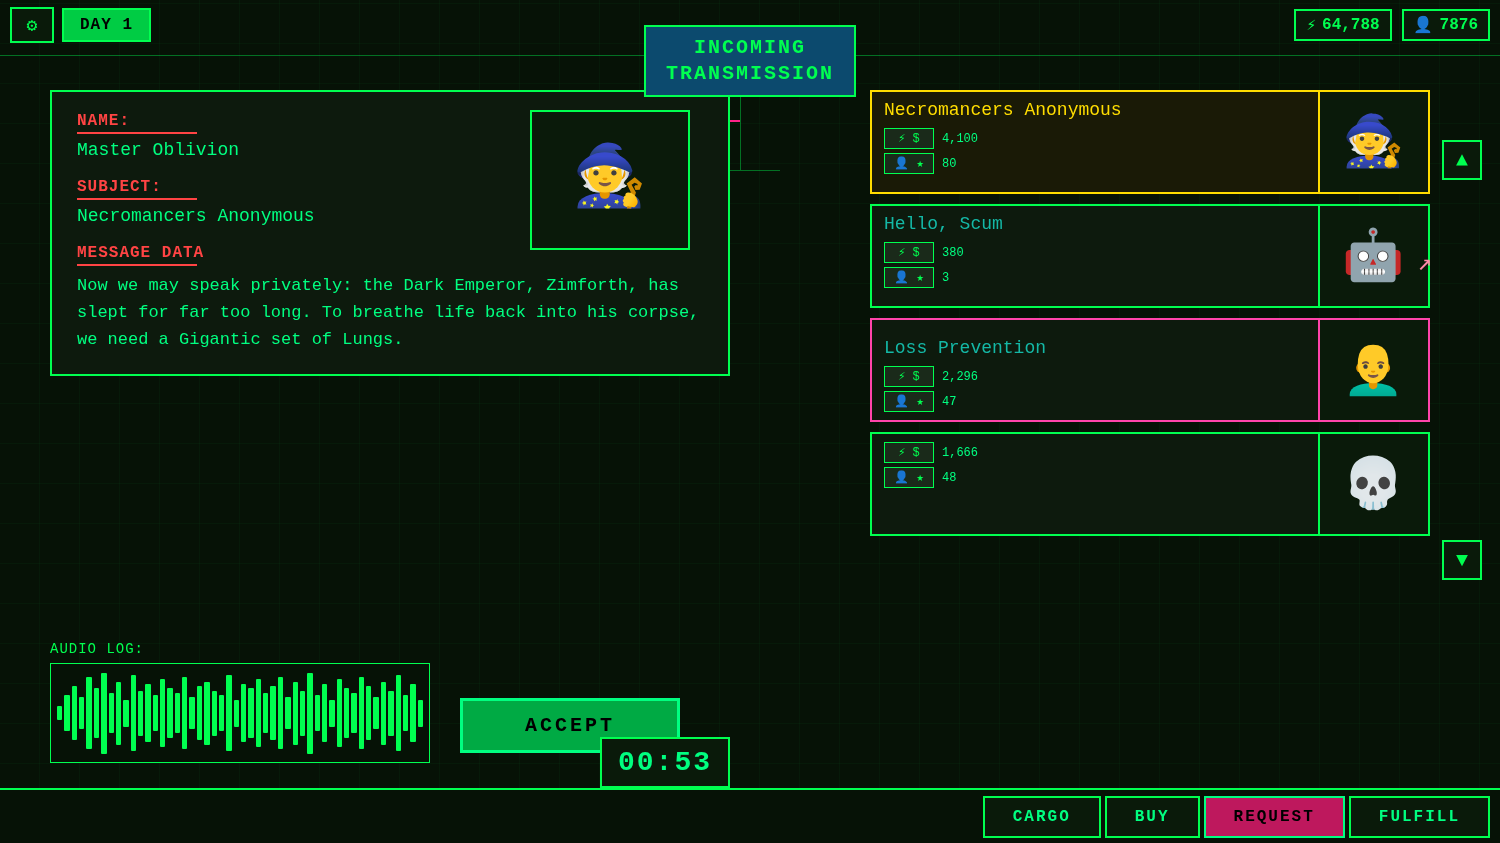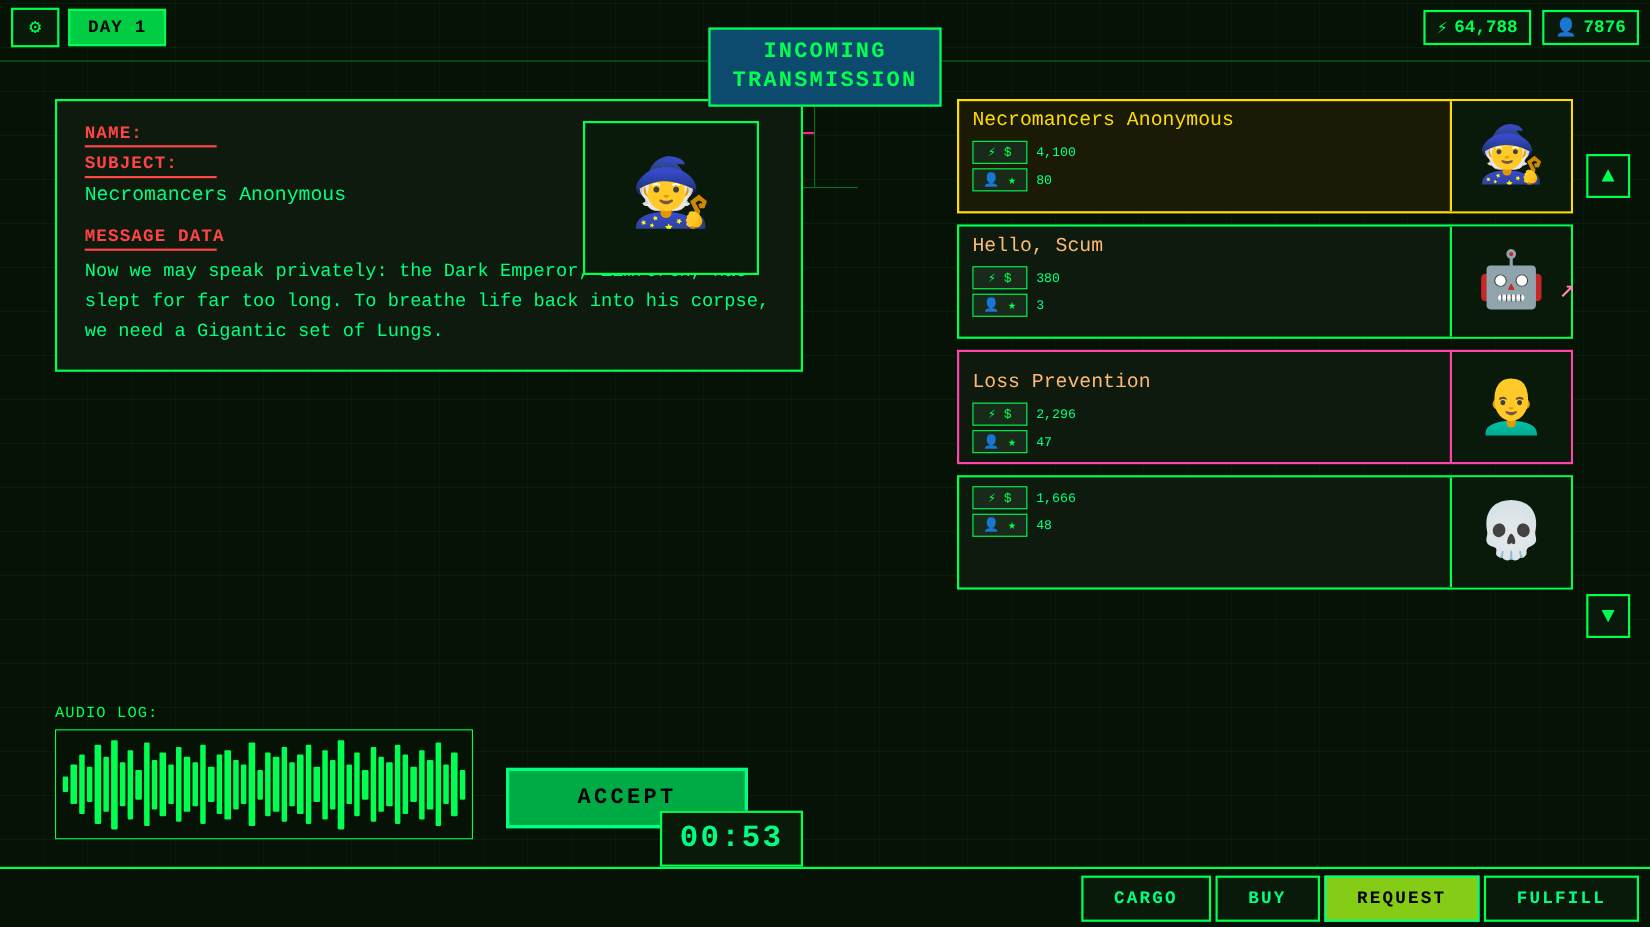--- a/index.html
+++ b/index.html
@@ -296,21 +296,21 @@
       border-color: #ff44aa;
       align-items: flex-end;
     }
 
     .quest-title-bar {
       flex: 1;
       padding: 8px 12px;
     }
 
     .quest-name {
-      color: #fdba74;
+      color: #14b8a6;
       font-size: 18px;
       font-family: 'Courier New', monospace;
       margin-bottom: 8px;
     }
 
     .quest-item.selected .quest-name {
       color: #ffdd00;
     }
 
     .quest-stats {
@@ -397,21 +397,21 @@
       font-weight: bold;
       font-family: 'Courier New', monospace;
       letter-spacing: 2px;
       cursor: pointer;
       border: 2px solid #00ff50;
       background: #0a1a0a;
       color: #00ff80;
     }
 
     .nav-btn.active {
-      background: #84cc16;
+      background: #be185d;
       color: #000;
       border-color: #00ff80;
     }
 
     
     .circuit-lines {
       position: absolute;
       inset: 0;
       pointer-events: none;
       z-index: 1;
@@ -491,20 +491,21 @@
   <div class="transmission-title">
     <span>INCOMING</span><br>
     <span>TRANSMISSION</span>
   </div>
 </div>
 
 <div class="message-panel">
   <div>
     <span class="msg-label">NAME:</span>
     <span class="msg-label-underline"></span>
+    <div class="msg-value">Master Oblivion</div>
   </div>
 
   <div>
     <span class="msg-label">SUBJECT:</span>
     <span class="msg-label-underline"></span>
     <div class="msg-value">Necromancers Anonymous</div>
   </div>
 
   <div>
     <span class="msg-label">MESSAGE DATA</span>

